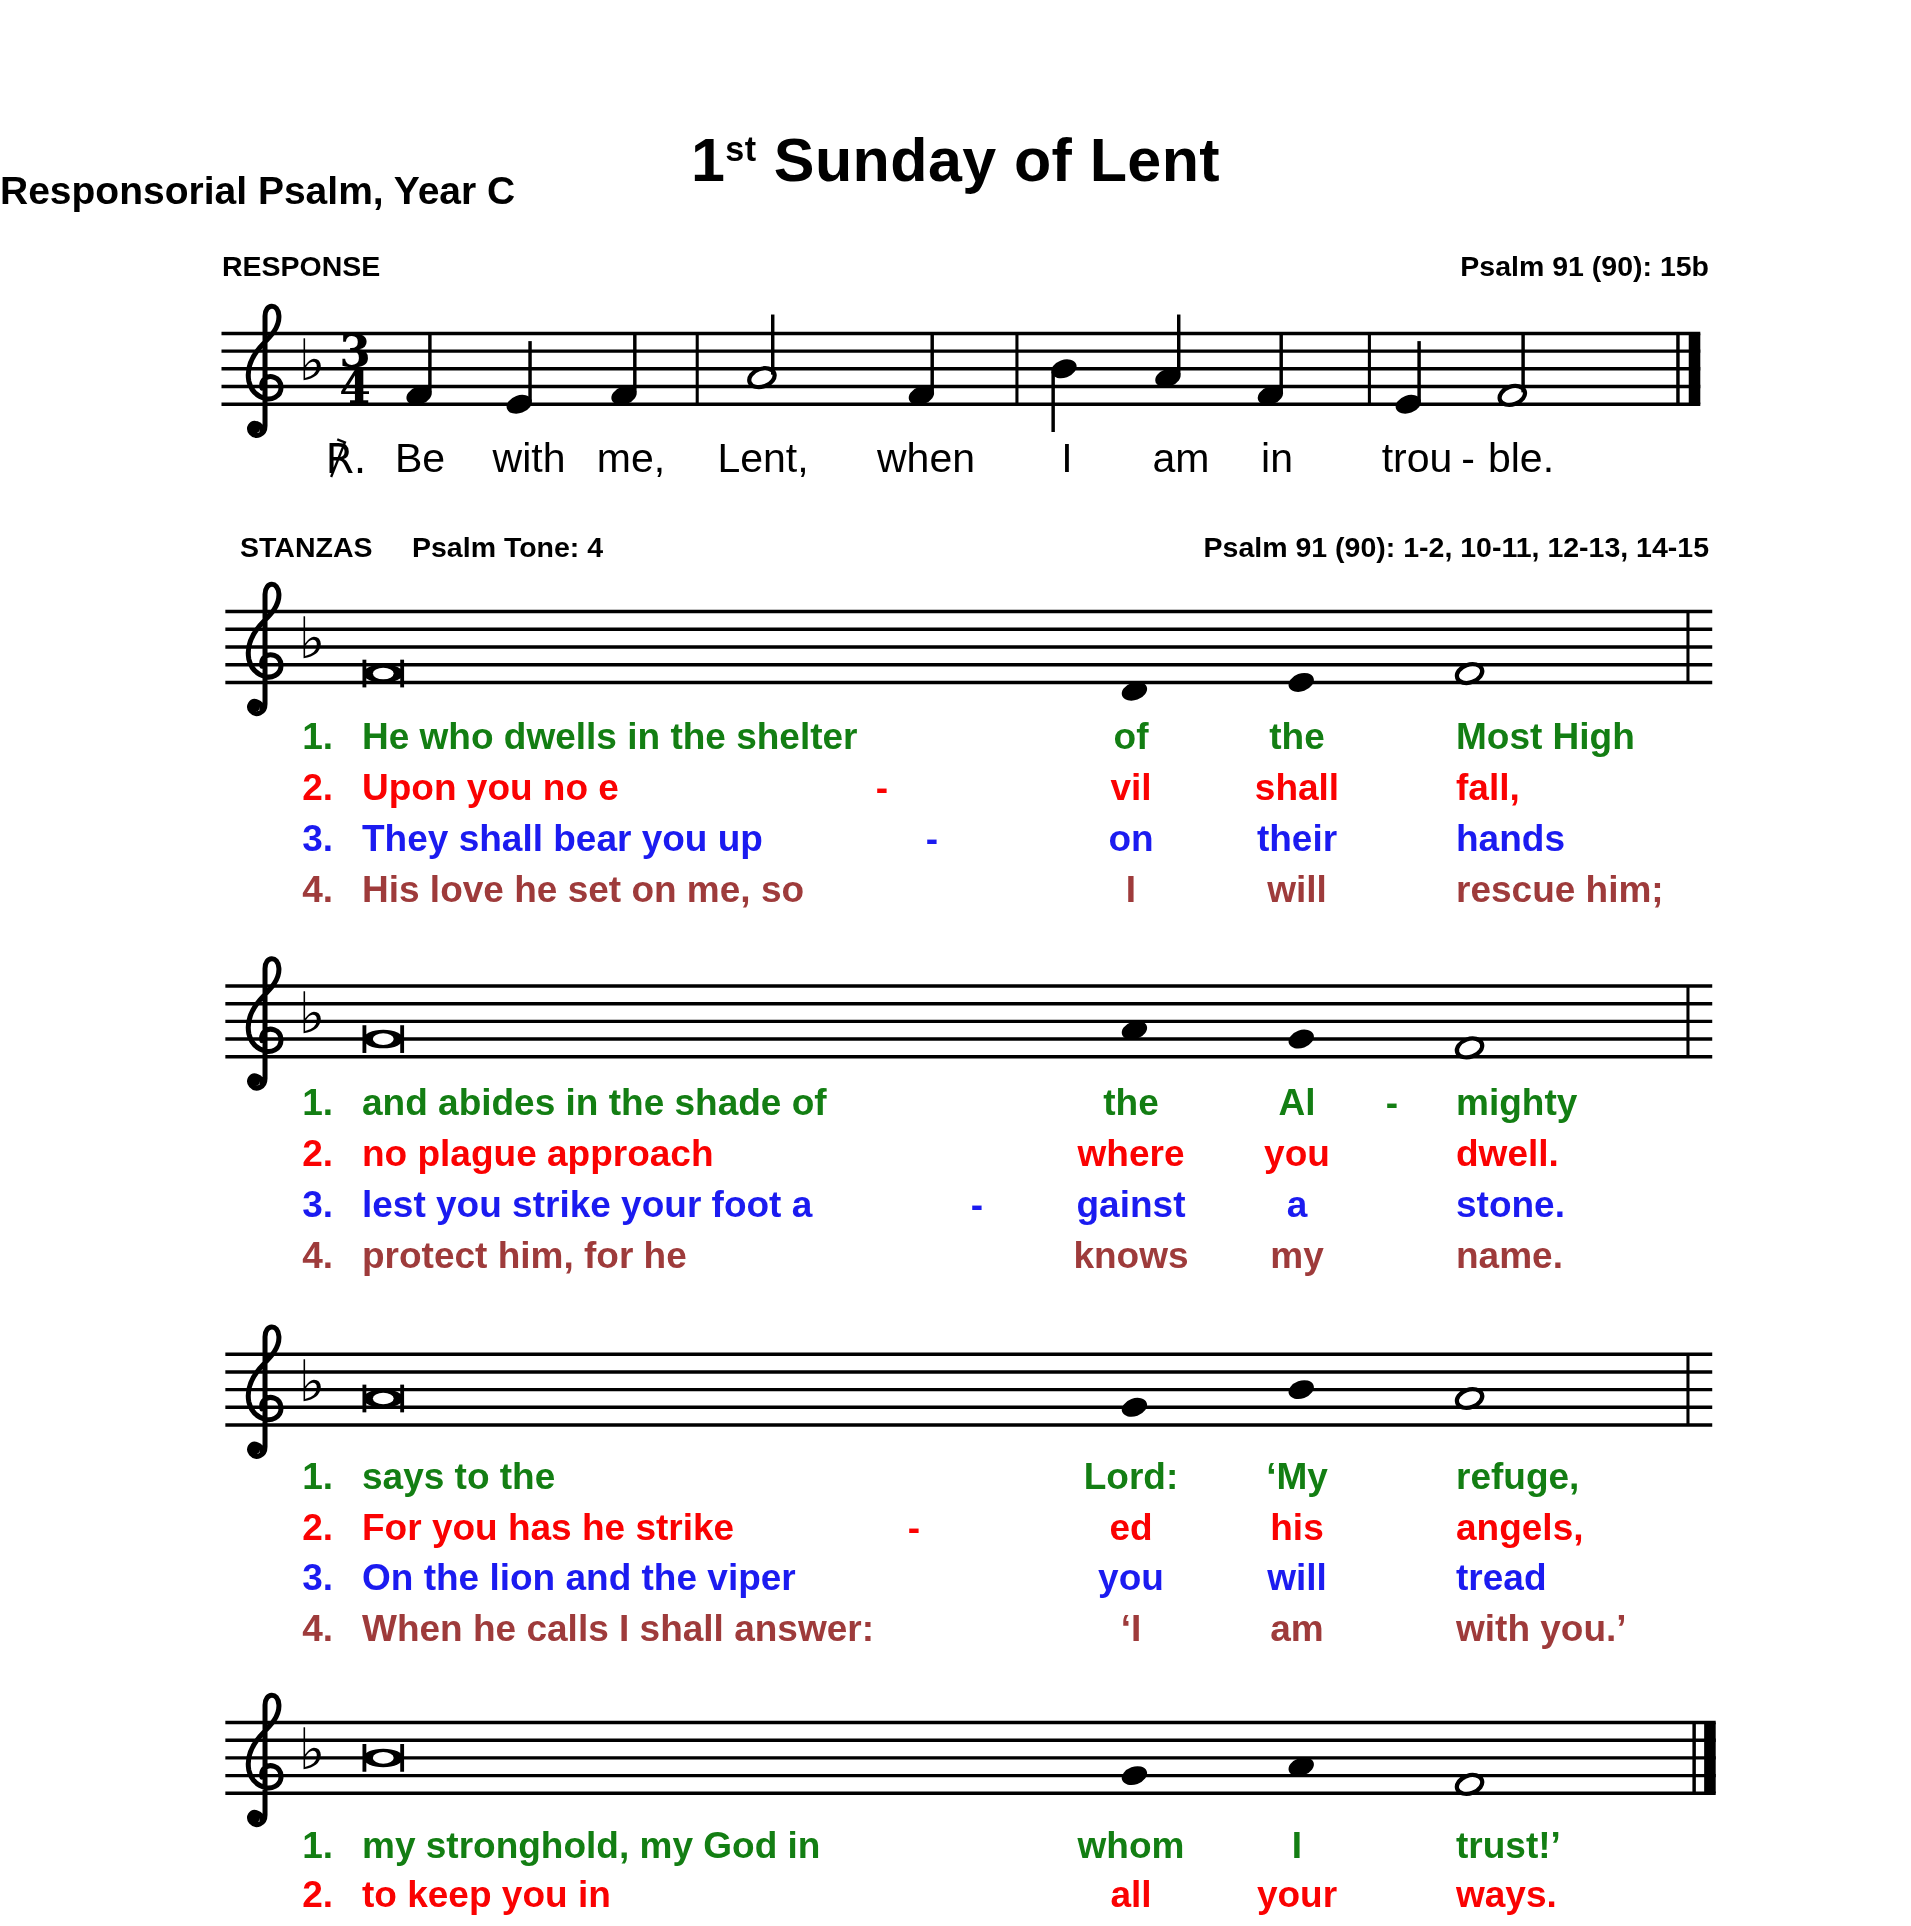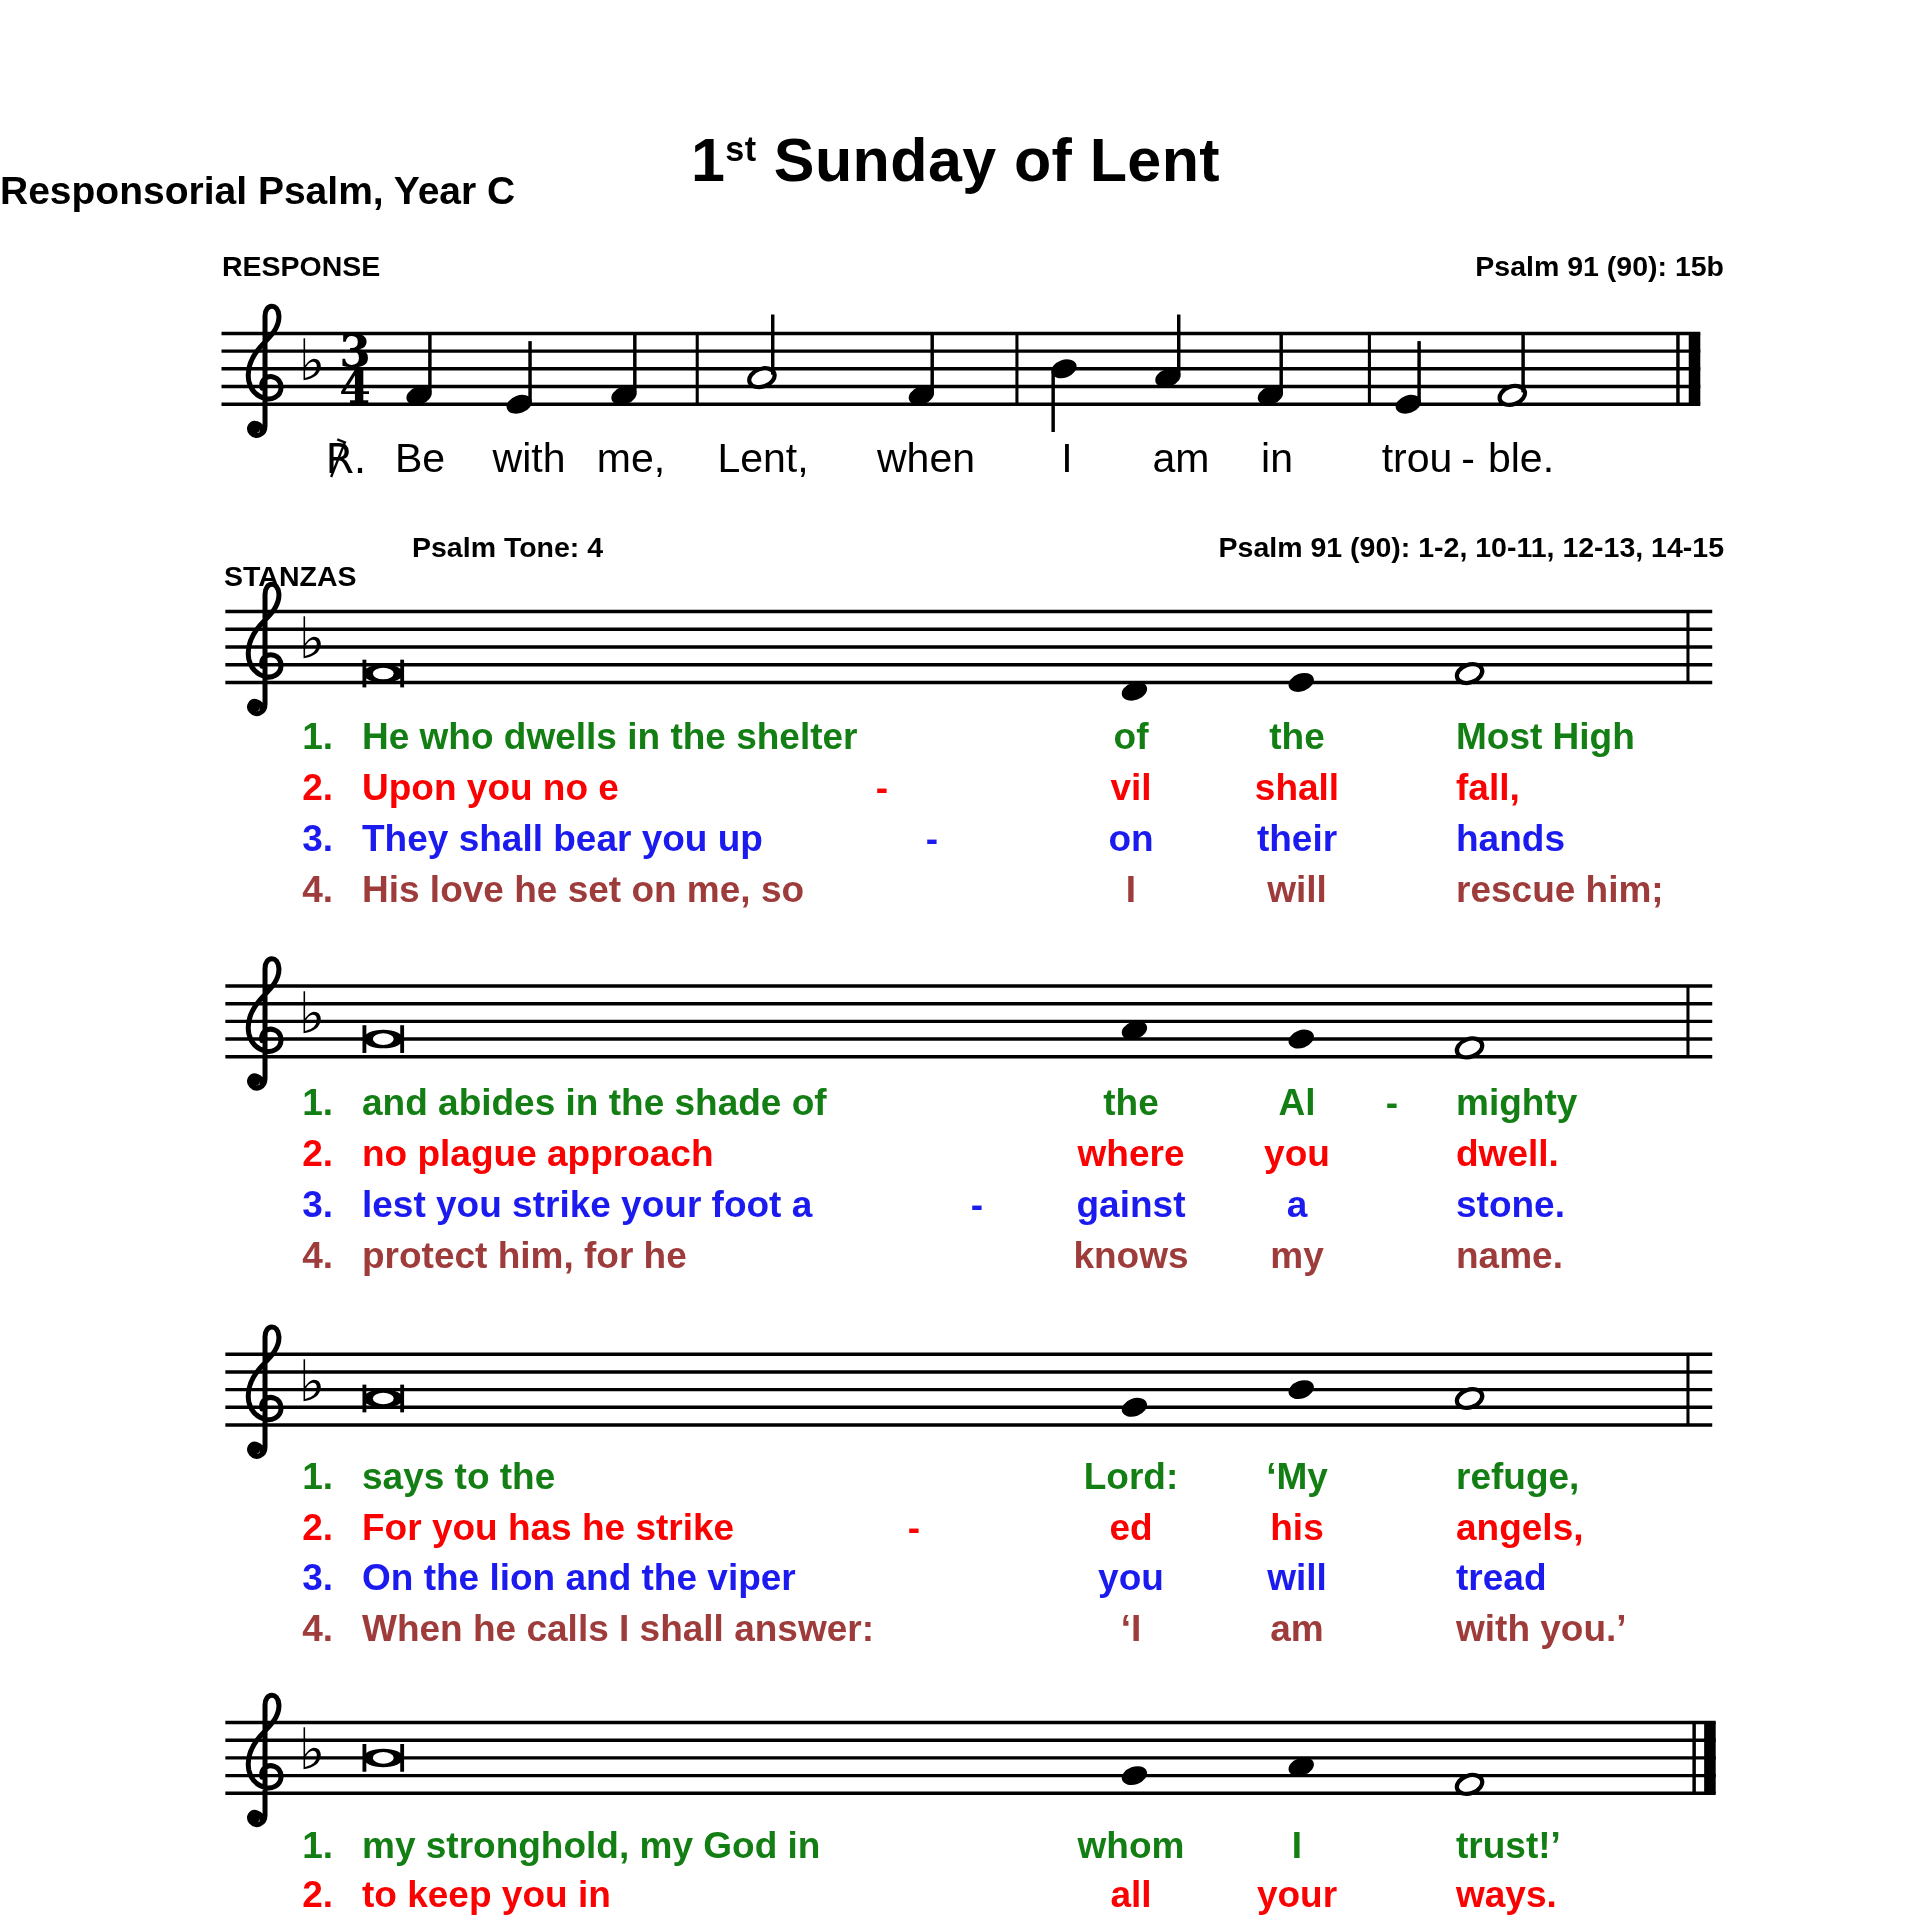--- a/index.html
+++ b/index.html
@@ -5,21 +5,21 @@
   html,body{margin:0;padding:0;background:#fff;}
   .page{position:relative;width:1911px;height:2703px;background:#ffffff;
         font-family:"Liberation Sans",sans-serif;color:#000;overflow:hidden;}
   #music-layer{position:absolute;left:0;top:0;width:1911px;height:2703px;pointer-events:none;}
   .title{position:absolute;left:0;top:84px;width:100%;text-align:center;
          font-size:61px;font-weight:bold;letter-spacing:0.4px;}
   .title sup{font-size:56%;vertical-align:0.58em;}
   .subtitle{position:absolute;left:0;top:169px;width:100%;text-align:left;
             font-size:39px;font-weight:bold;}
   .hdr{position:absolute;font-weight:bold;font-size:28.5px;white-space:nowrap;}
-  .hdr.right{right:187px;text-align:left;}
+  .hdr.right{right:202px;text-align:left;}
   .row-response{top:250px;}
   .row-stanzas{top:531px;}
   .lyrics{position:absolute;left:0;top:435px;width:100%;height:62px;}
   .lyrics span{position:absolute;top:0;transform:translateX(-50%);
                font-size:41px;white-space:nowrap;}
   .lyrics span.rsym{font-family:"DejaVu Sans","Liberation Sans",sans-serif;}
   .srow{position:absolute;left:0;width:100%;height:51px;line-height:42px;
         font-size:37px;font-weight:600;white-space:nowrap;}
   .srow .num{position:absolute;left:291px;width:42px;text-align:right;}
   .srow .stem{position:absolute;left:362px;}
@@ -150,21 +150,21 @@
       <span style="left: 763px;">Lent,</span>
       <span style="left: 926px;">when</span>
       <span style="left: 1067px;">I</span>
       <span style="left: 1181px;">am</span>
       <span style="left: 1277px;">in</span>
       <span style="left: 1417px;">trou</span>
       <span style="left: 1468px;">-</span>
       <span style="left: 1521px;">ble.</span>
     </div>
 
-  <div class="hdr row-stanzas" style="left:224px;margin-top:29px;">STANZAS</div>
+  <div class="hdr row-stanzas" style="left:240px;">STANZAS</div>
   <div class="hdr row-stanzas" style="left:412px;">Psalm Tone: 4</div>
   <div class="hdr row-stanzas right">Psalm 91 (90): 1-2, 10-11, 12-13, 14-15</div>
 
   <div id="stanza-text">
       <div class="srow" style="top: 716px; color: rgb(19, 126, 19);">
         <span class="num">1.</span>
         <span class="stem">He who dwells in the shelter</span>
         <span class="c1">of</span>
         <span class="c2">the</span>
         <span class="c3">Most High</span>

